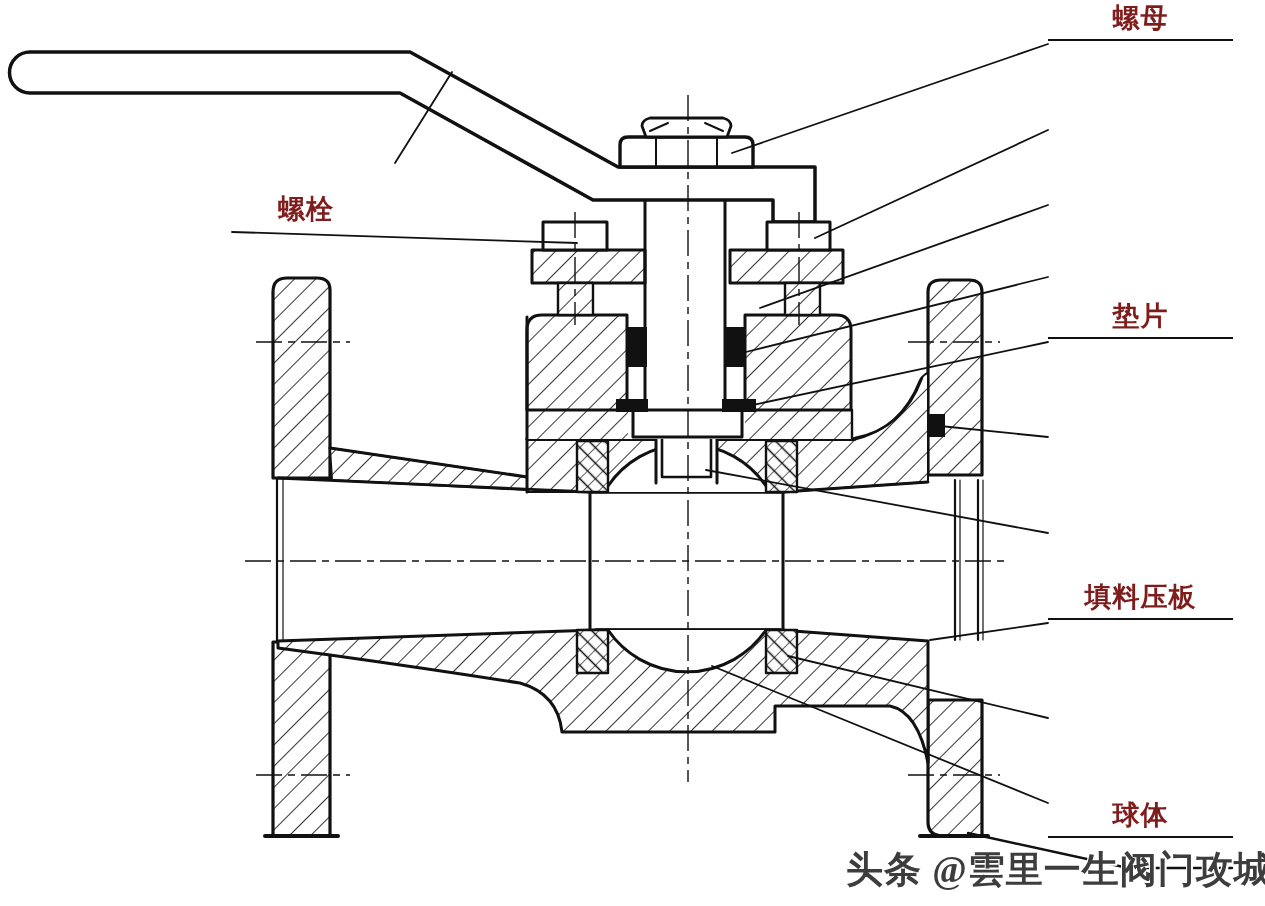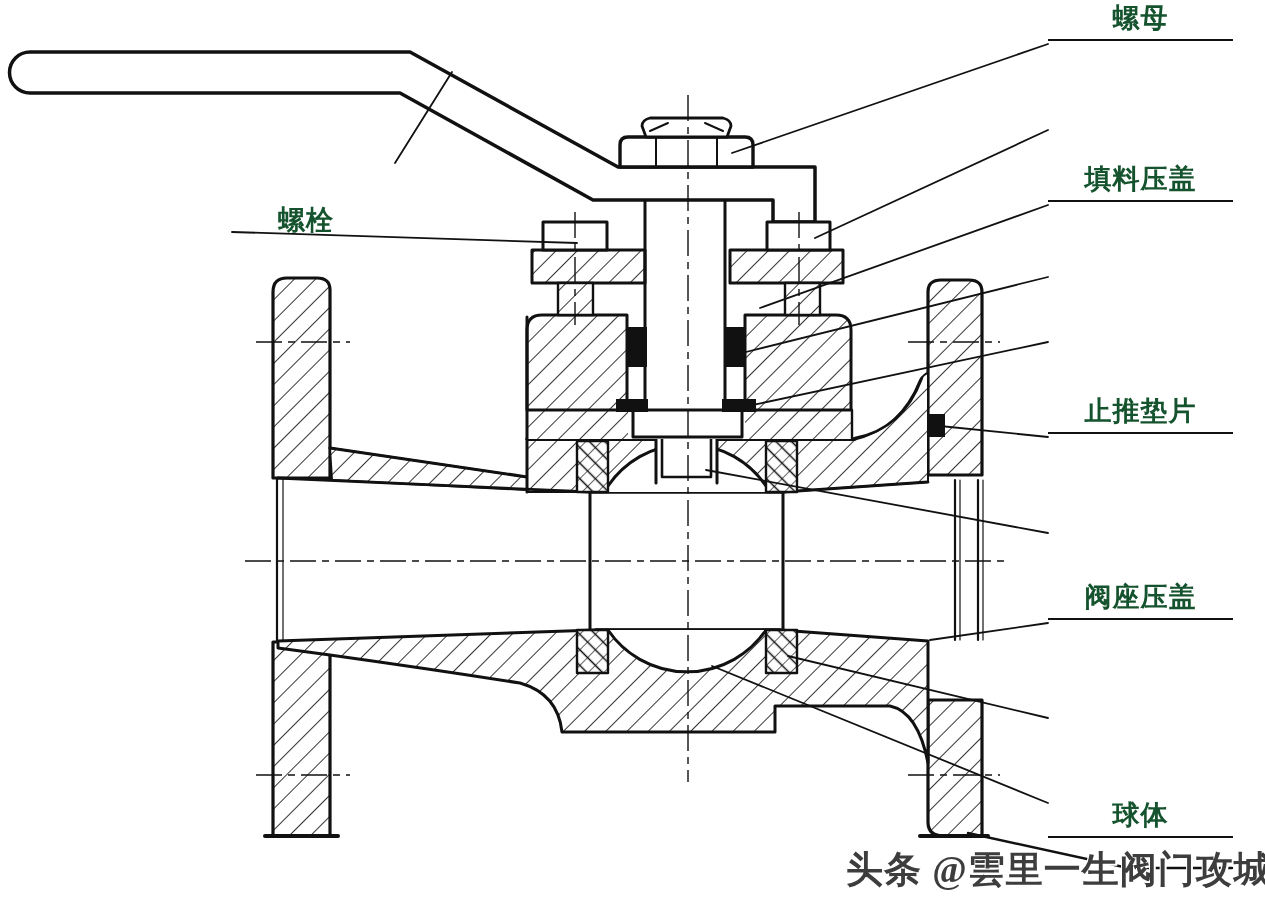--- a/index.html
+++ b/index.html
@@ -2,26 +2,26 @@
 <html><head>
 <meta charset="utf-8">
 <style>
   html,body{margin:0;padding:0;background:#ffffff;}
   .stage{
     position:relative;width:1265px;height:906px;background:#ffffff;overflow:hidden;
     font-family:"Liberation Serif","DejaVu Serif",serif;
   }
   .stage svg{position:absolute;left:0;top:0;}
   .lbl{
-    position:absolute;text-align:center;font-weight:700;font-size:27px;color:#14532d;
+    position:absolute;text-align:center;font-weight:700;font-size:27px;color:#7f1d1d;
     letter-spacing:1px;line-height:1.15;padding-bottom:5px;
     border-bottom:2.5px solid #111;white-space:nowrap;
   }
   .lbl.right{left:1048px;width:185px;}
-  .lbl.noline{border-bottom:none;padding-bottom:0;margin-top:11px;}
+  .lbl.noline{border-bottom:none;padding-bottom:0;}
   .watermark{
     position:absolute;left:846px;top:845px;white-space:nowrap;
     font-size:37px;font-weight:700;color:#3d3d3d;letter-spacing:1px;
     text-shadow:2px 2px 0 #ffffff, -1px -1px 0 #ffffff;
   }
 </style>
 </head>
 <body>
 
 <div class="stage">
@@ -163,22 +163,21 @@
     <line x1="930" y1="640" x2="1048" y2="623"></line>
     <line x1="788" y1="656" x2="1048" y2="718"></line>
     <line x1="712" y1="666" x2="1048" y2="803"></line>
     <line x1="395" y1="163" x2="452" y2="72"></line>
     <line x1="232" y1="232" x2="577" y2="243"></line>
     <path d="M968,833 L1128,868 H1232" stroke-width="2.4"></path>
   </g>
 </svg>
 
 <div class="lbl right" style="top:3px">螺母</div>
-<div class="lbl right" style="top:164px">填料压盖</div>
-<div class="lbl right" style="top:396px">止推垫片</div>
-<div class="lbl right" style="top:582px">阀座压盖</div>
+<div class="lbl right" style="top:301px">垫片</div>
+<div class="lbl right" style="top:582px">填料压板</div>
 <div class="lbl right" style="top:800px">球体</div>
 
 <div class="lbl noline" style="left:245px;top:194px;width:122px">螺栓</div>
 
 <div class="watermark">头条 @雲里一生阀门攻城狮</div>
 
 </div>
 
 </body></html>

